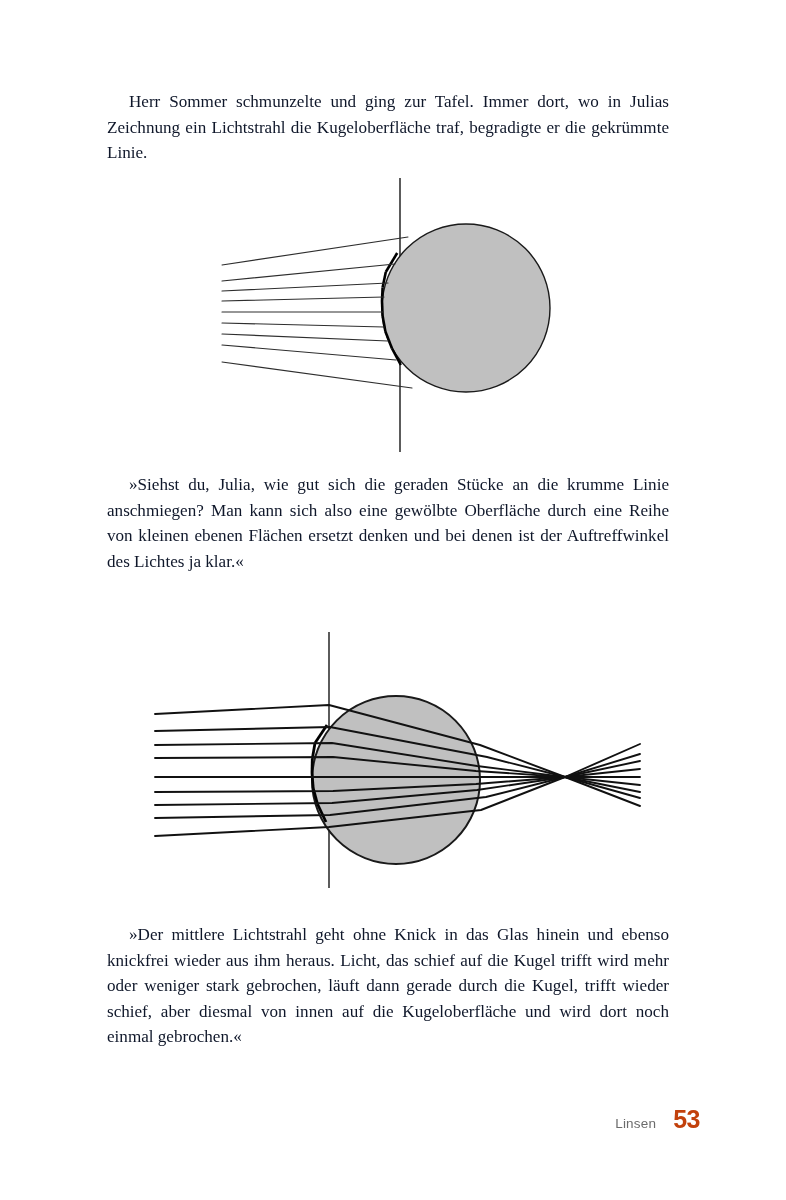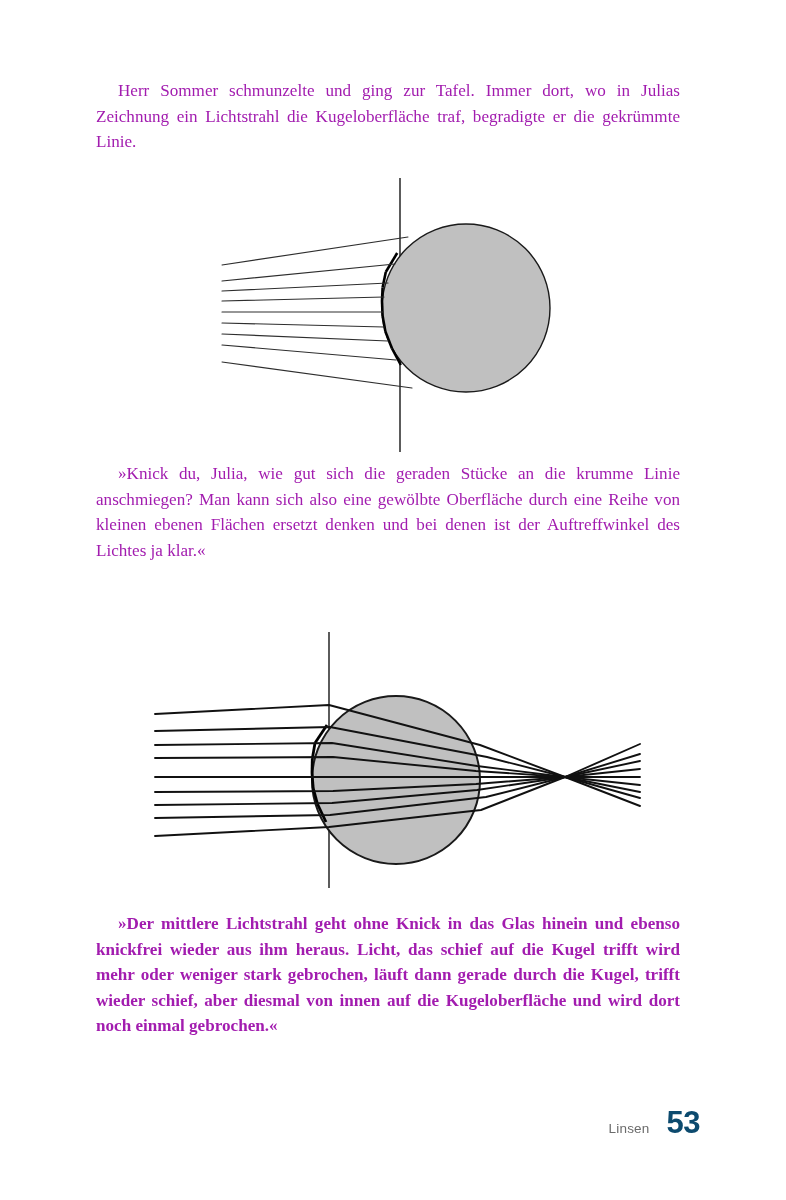--- a/index.html
+++ b/index.html
@@ -25,34 +25,34 @@
     background: #ffffff;
   }
 
   .text-col {
     position: absolute;
     left: 96px;
     width: 584px;
   }
 
   p.body-par {
-    margin: 0;
+    margin: 11px;
     font-family: "Liberation Serif", "DejaVu Serif", serif;
     font-size: 17.1px;
     line-height: 25.6px;
     text-align: justify;
     text-indent: 22px;
-    color: #a21caf;
+    color: #0f172a;
     hyphens: none;
     -webkit-hyphens: none;
   }
 
   .block-1 { top: 78px; }
   .block-2 { top: 461px; }
-  .block-3 { top: 911px; font-weight: bold; }
+  .block-3 { top: 911px; }
 
   .figure {
     position: absolute;
     left: 0;
   }
   .fig-1 { top: 170px; left: 0; width: 786px; height: 290px; }
   .fig-2 { top: 620px; left: 0; width: 786px; height: 285px; }
 
   .footer {
     position: absolute;
@@ -70,23 +70,23 @@
     gap: 17px;
   }
   .footer-label {
     font-family: "Liberation Sans", "DejaVu Sans", sans-serif;
     font-size: 13.5px;
     color: #6b6b6b;
     letter-spacing: 0.2px;
   }
   .footer-pageno {
     font-family: "Liberation Sans", "DejaVu Sans", sans-serif;
-    font-size: 31px;
+    font-size: 25px;
     font-weight: bold;
-    color: #0c4a6e;
+    color: #c2410c;
     letter-spacing: -0.5px;
   }
 
   svg { display: block; }
 </style>
 </head>
 <body>
 
 <div class="page">
 
@@ -119,21 +119,21 @@
         <line x1="222" y1="142" x2="383" y2="142"></line>
         <line x1="222" y1="153" x2="384" y2="157"></line>
         <line x1="222" y1="164" x2="388" y2="171"></line>
         <line x1="222" y1="175" x2="396" y2="190"></line>
         <line x1="222" y1="192" x2="412" y2="218"></line>
       </g>
     </svg>
   </div>
 
   <div class="text-col block-2">
-    <p class="body-par">»Knick du, Julia, wie gut sich die geraden Stücke an die krumme Linie anschmiegen? Man kann sich also eine gewölbte Oberfläche durch eine Reihe von kleinen ebenen Flächen ersetzt denken und bei denen ist der Auftreffwinkel des Lichtes ja klar.«</p>
+    <p class="body-par">»Siehst du, Julia, wie gut sich die geraden Stücke an die krumme Linie anschmiegen? Man kann sich also eine gewölbte Oberfläche durch eine Reihe von kleinen ebenen Flächen ersetzt denken und bei denen ist der Auftreffwinkel des Lichtes ja klar.«</p>
   </div>
 
   <div class="figure fig-2">
     <svg width="786" height="285" viewBox="0 0 786 285" xmlns="http://www.w3.org/2000/svg">
 
       <line x1="329" y1="12" x2="329" y2="268" stroke="#333333" stroke-width="1.6"></line>
 
       <circle cx="396" cy="160" r="84" fill="#c0c0c0" stroke="#1a1a1a" stroke-width="2.0"></circle>
 
       <g fill="none" stroke="#000000" stroke-width="2.8" stroke-linecap="butt">

